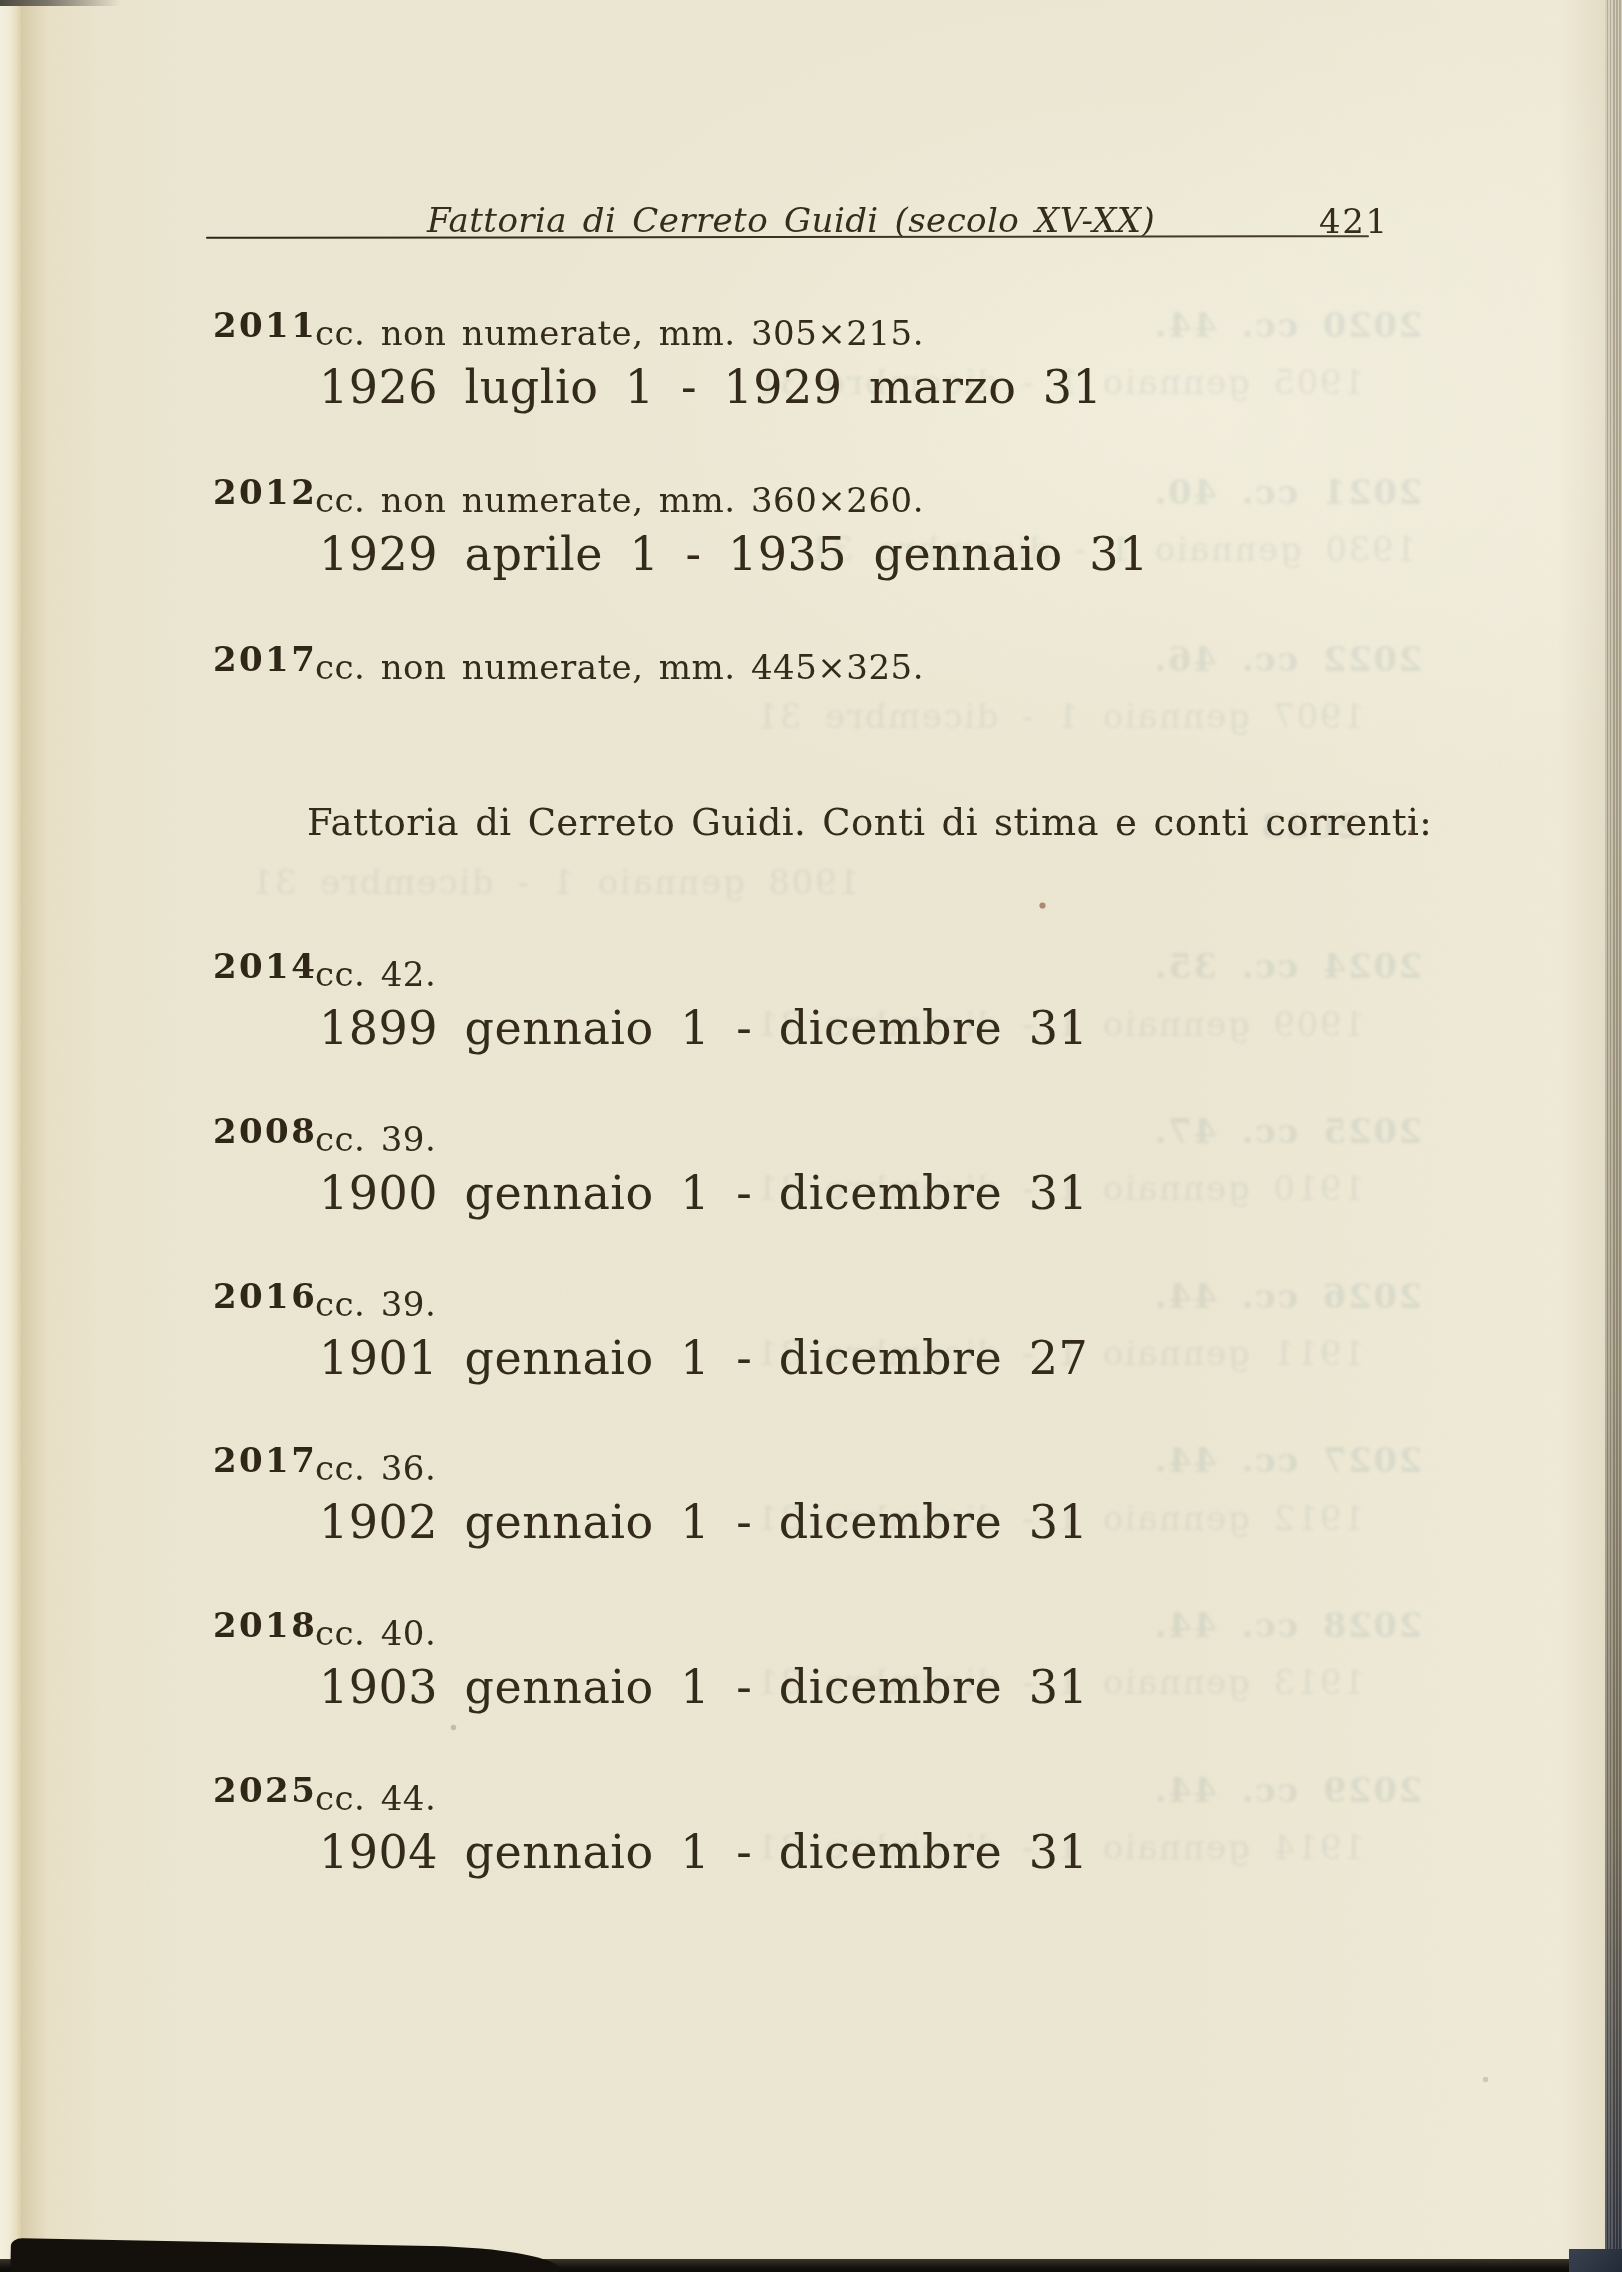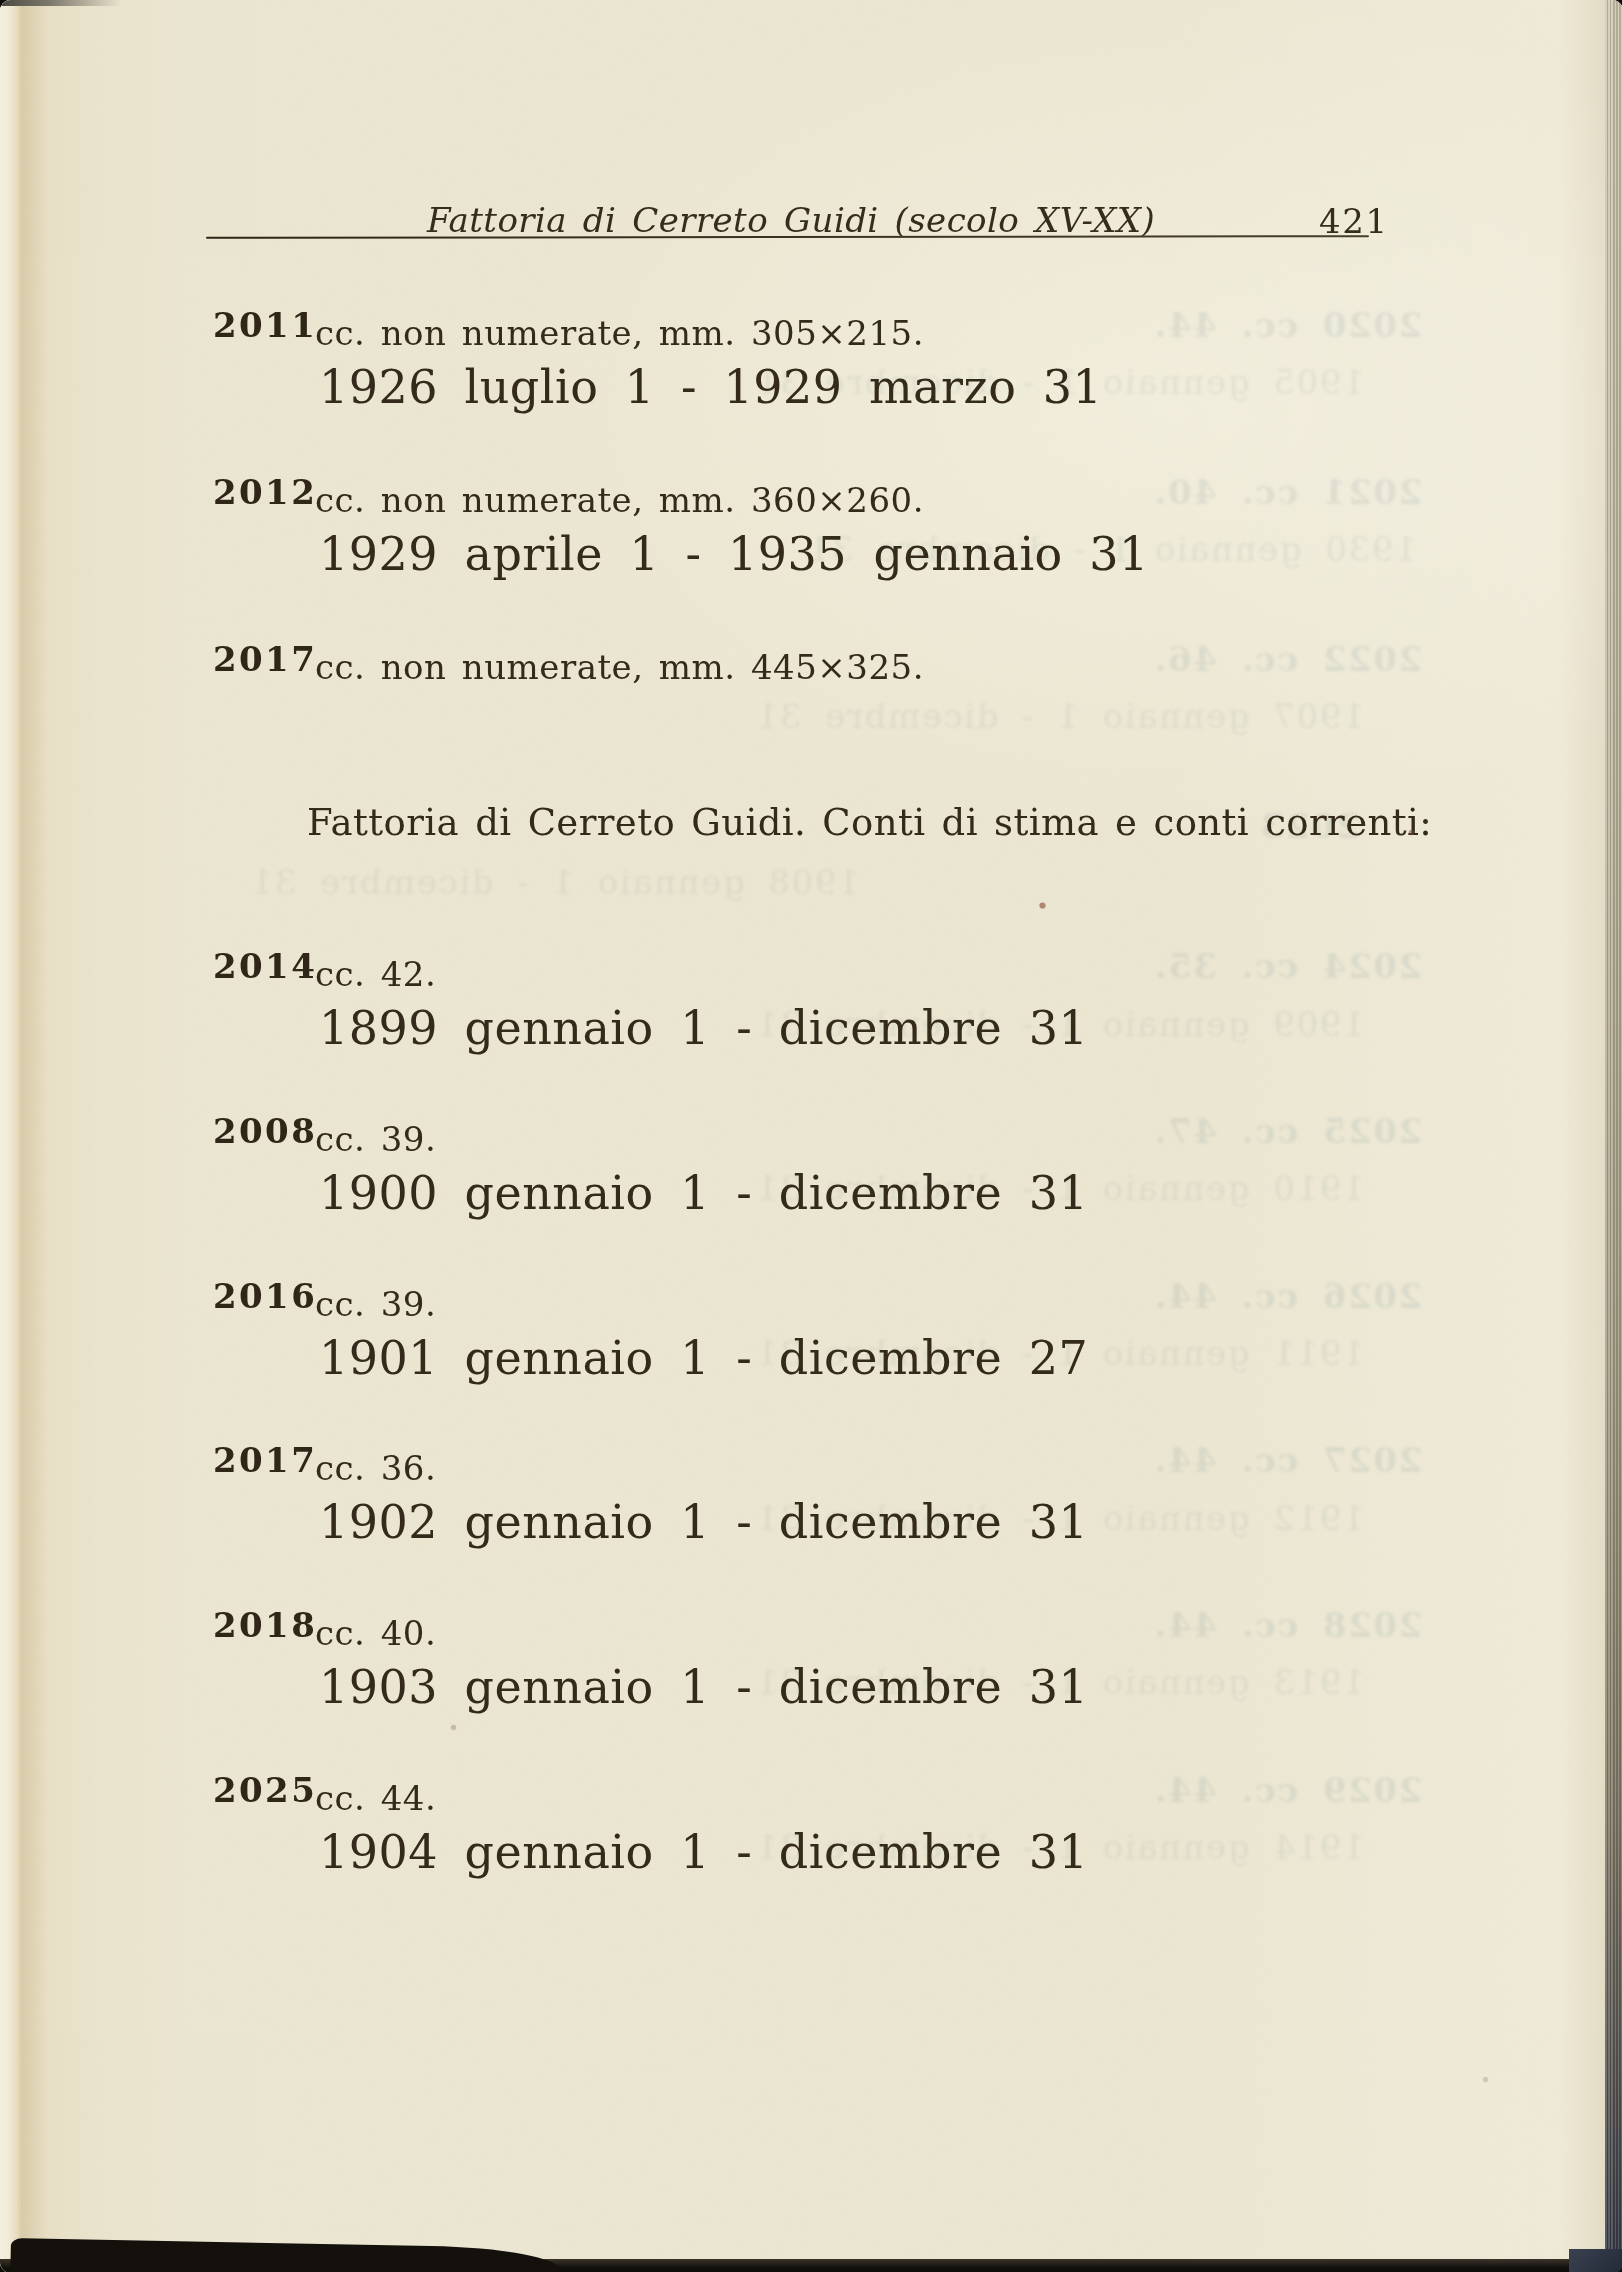--- a/index.html
+++ b/index.html
@@ -1,20 +1,19 @@
 <!DOCTYPE html>
 <html style="font-size:13px"><head>
 <meta charset="utf-8">
 <style>
   html,body{margin:0;padding:0;background:#0e0c09;}
   .scan{
     position:relative;width:1623px;height:2273px;overflow:hidden;
     background:#16130e;
     font-family:"DejaVu Serif","Liberation Serif",serif;
-    border-radius:11px;
   }
   
   .paper{
     position:absolute;inset:0;
     background:
       radial-gradient(1130px 727px at 72% 18%, rgba(255,253,244,.35), rgba(255,253,244,0) 60%),
       linear-gradient(90deg,
         #e5dabc 0px, #e9e0c6 44px, #ebe4ce 97px, #ece7d2 186px,
         #ece7d2 1171px, #eeead7 1413px, #f0ebd9 1558px, #e4ddc6 1607px, #cdc5ae 1623px),
       #ece7d2;

